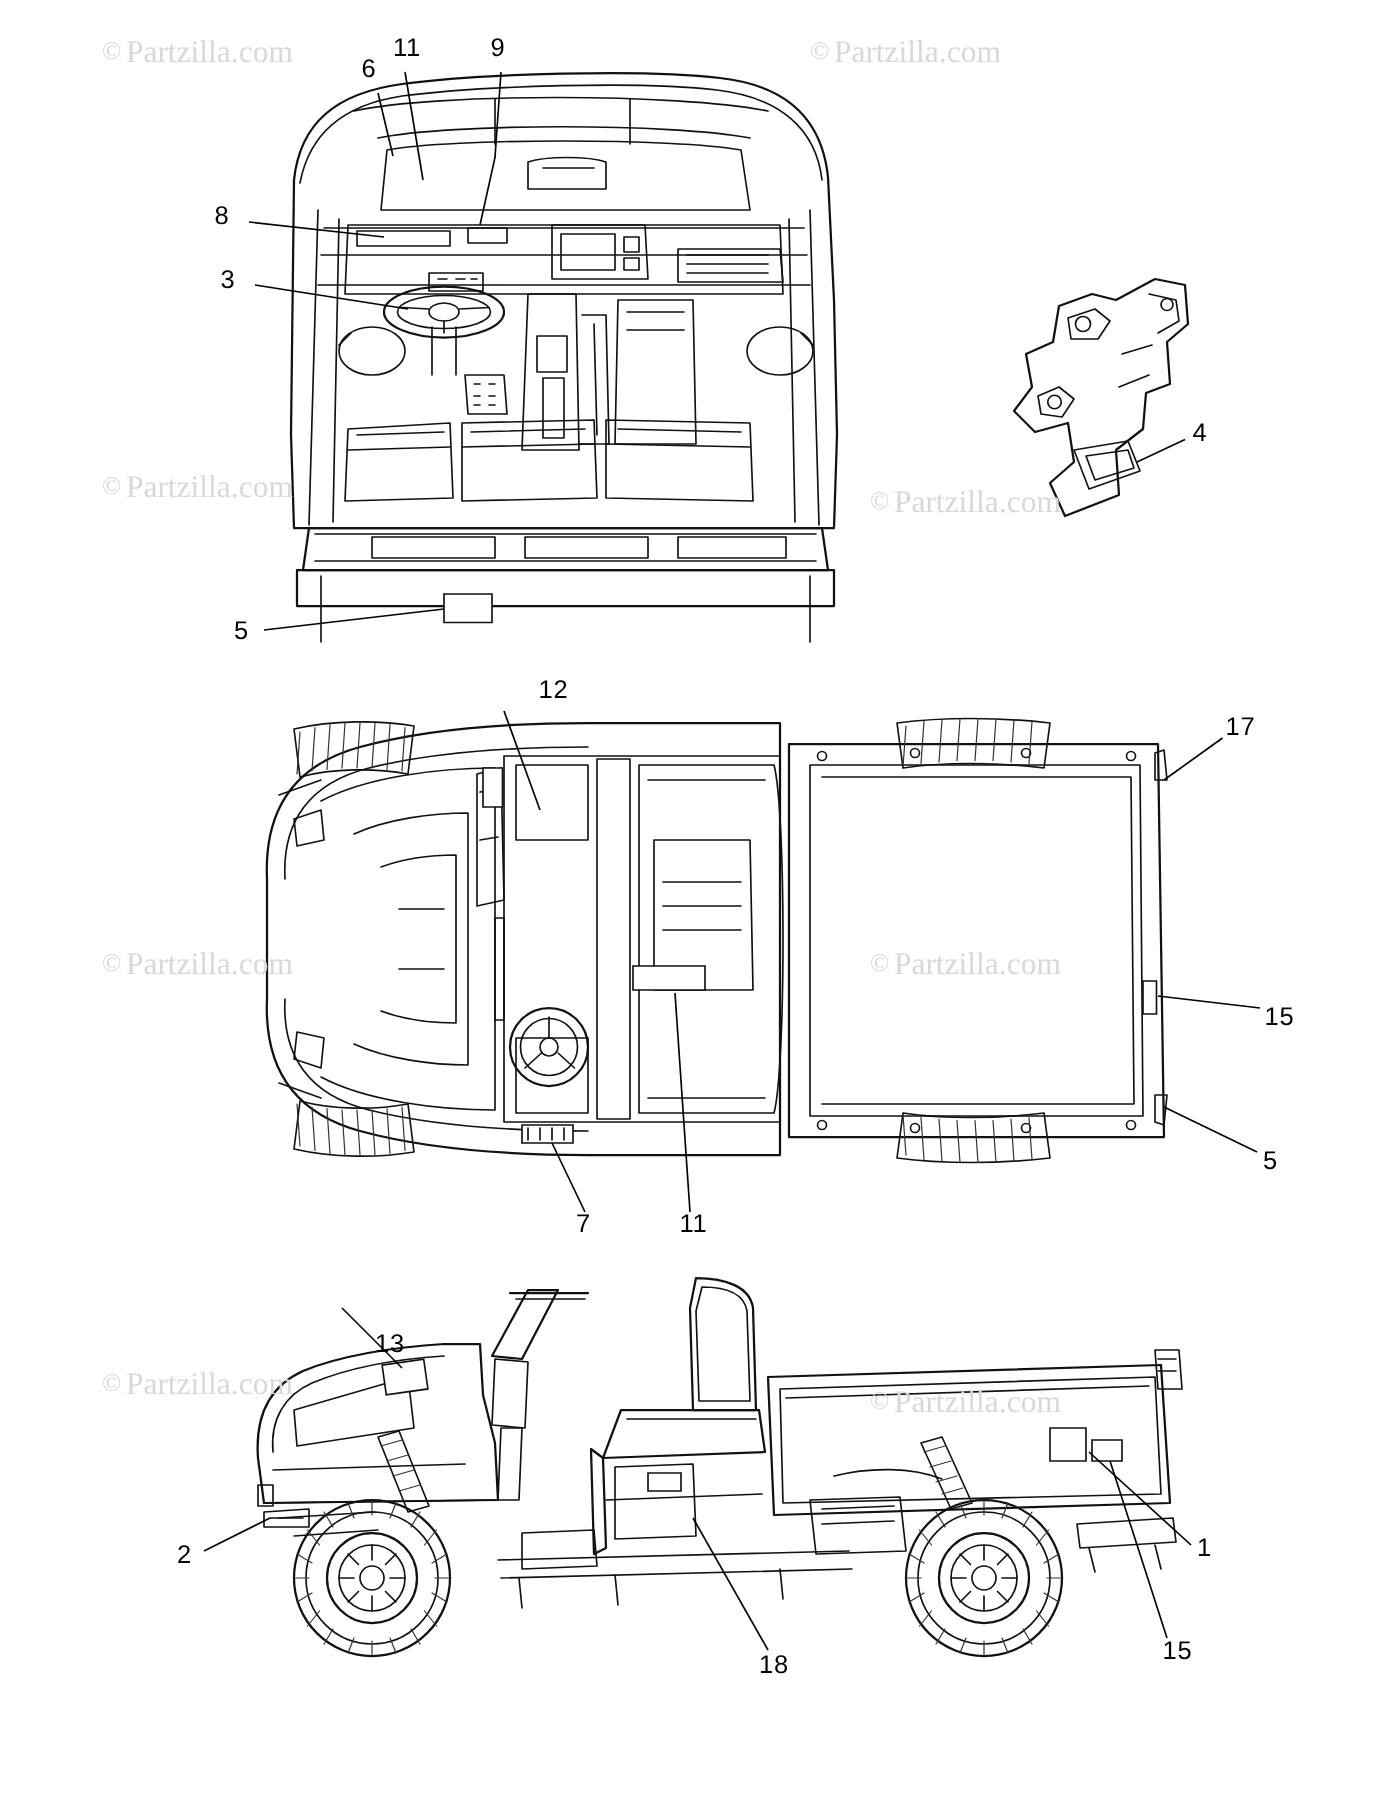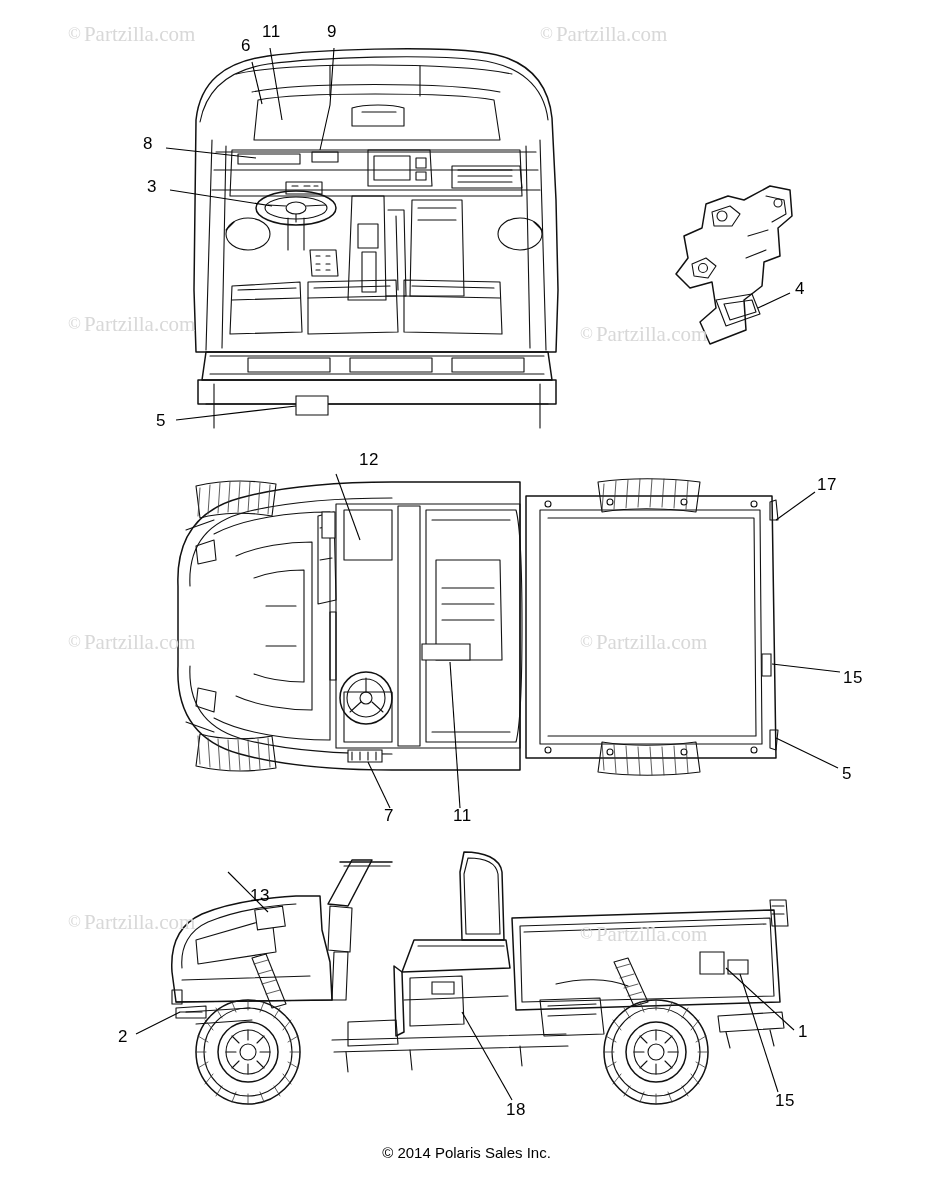--- a/index.html
+++ b/index.html
@@ -340,14 +340,13 @@
   <div class="callout" style="left:843px;top:668px;">15</div>
   <div class="callout" style="left:842px;top:764px;">5</div>
   <div class="callout" style="left:384px;top:806px;">7</div>
   <div class="callout" style="left:453px;top:806px;">11</div>
   <div class="callout" style="left:210px;top:886px;margin-left:40px;">13</div>
   <div class="callout" style="left:118px;top:1027px;">2</div>
   <div class="callout" style="left:798px;top:1022px;">1</div>
   <div class="callout" style="left:775px;top:1091px;">15</div>
   <div class="callout" style="left:506px;top:1100px;">18</div>
 
-  <div class="footer">© 2014 Polaris Sales Inc.</div>
 </div>
 
 </body></html>

